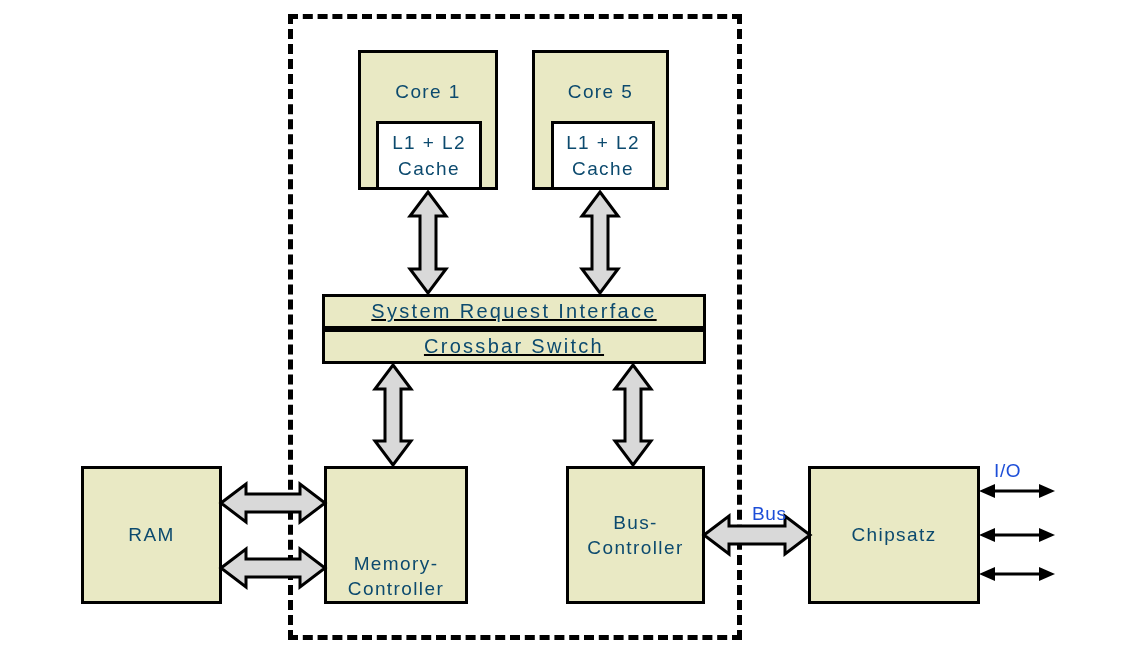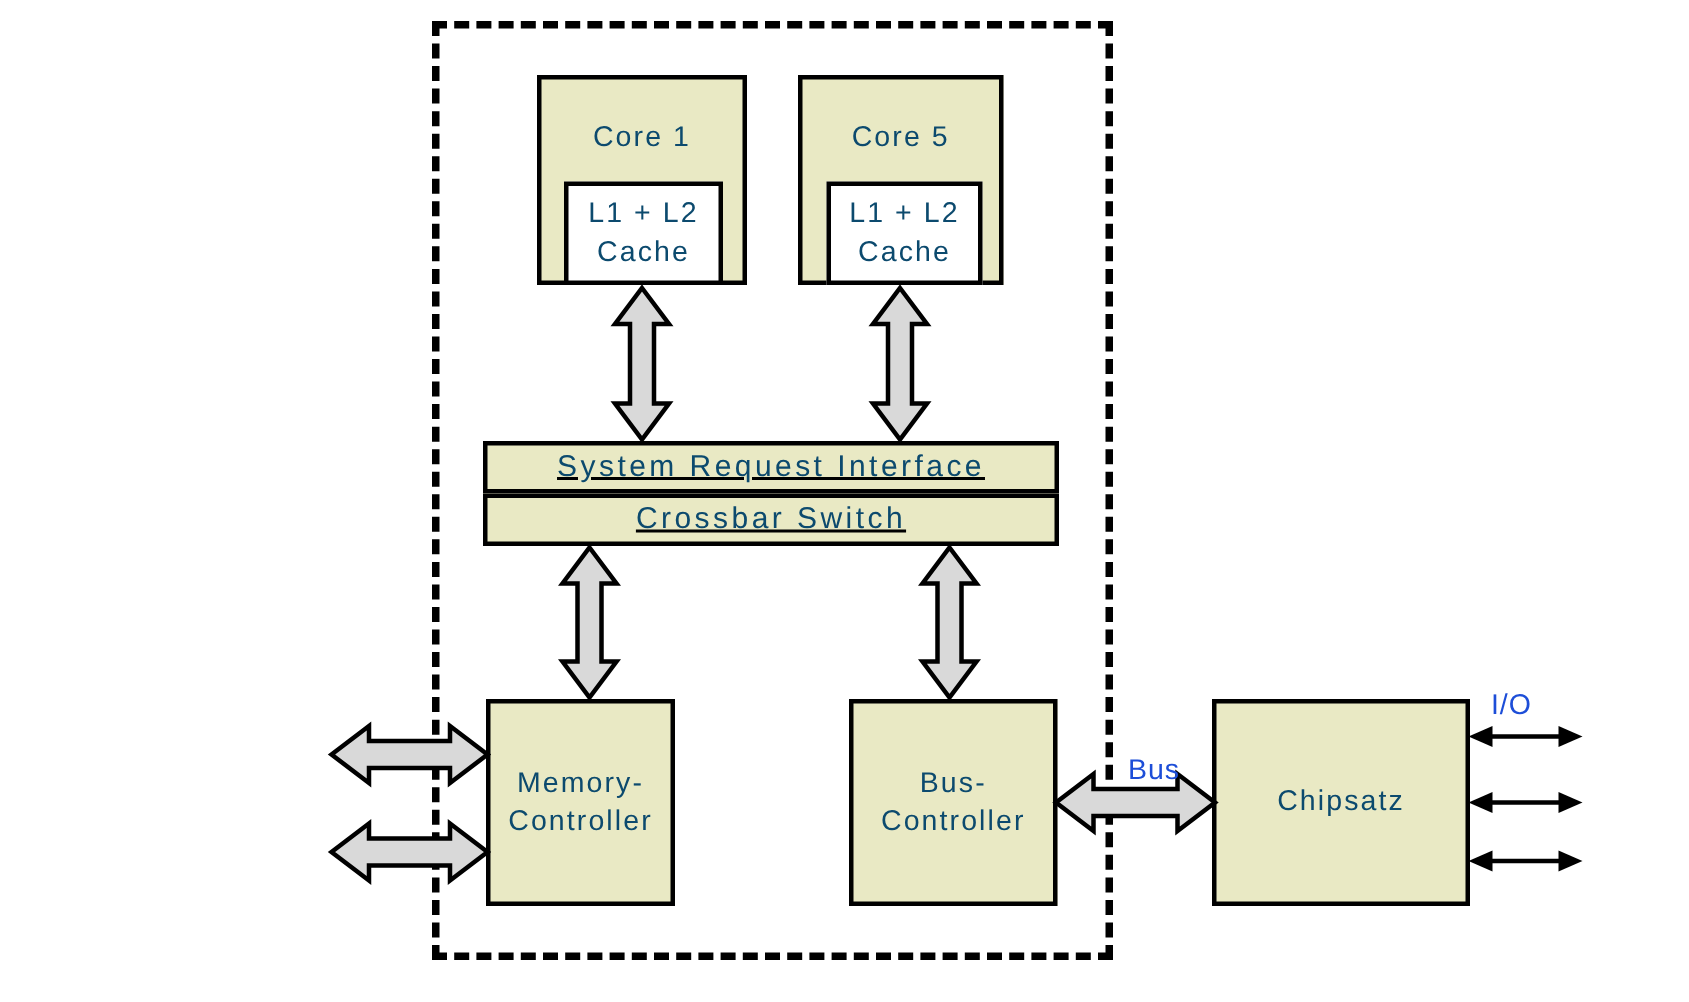--- a/index.html
+++ b/index.html
@@ -126,22 +126,25 @@
       <polygon points="21,2 39,26 29,26 29,78 39,78 21,102 3,78 13,78 13,26 3,26" fill="#d9d9d9" stroke="#000000" stroke-width="3" stroke-linejoin="miter"></polygon>
     </svg>
   </div>
 
   <div class="blockarrow" style="left:612px; top:363px;">
     <svg width="42" height="104" viewBox="0 0 42 104">
       <polygon points="21,2 39,26 29,26 29,78 39,78 21,102 3,78 13,78 13,26 3,26" fill="#d9d9d9" stroke="#000000" stroke-width="3" stroke-linejoin="miter"></polygon>
     </svg>
   </div>
 
-
-  <div class="box" style="left:324px; top:466px; width:126px; height:138px;">
+  <div class="box" style="left:81px; top:466px; width:141px; height:138px;">
+    <span class="box-label">RAM</span>
+  </div>
+
+  <div class="box" style="left:324px; top:466px; width:144px; height:138px;align-items:flex-end;">
     <span class="box-label">Memory-
 Controller</span>
   </div>
 
   <div class="box" style="left:566px; top:466px; width:139px; height:138px;">
     <span class="box-label">Bus-
 Controller</span>
   </div>
 
   <div class="box" style="left:808px; top:466px; width:172px; height:138px;">

